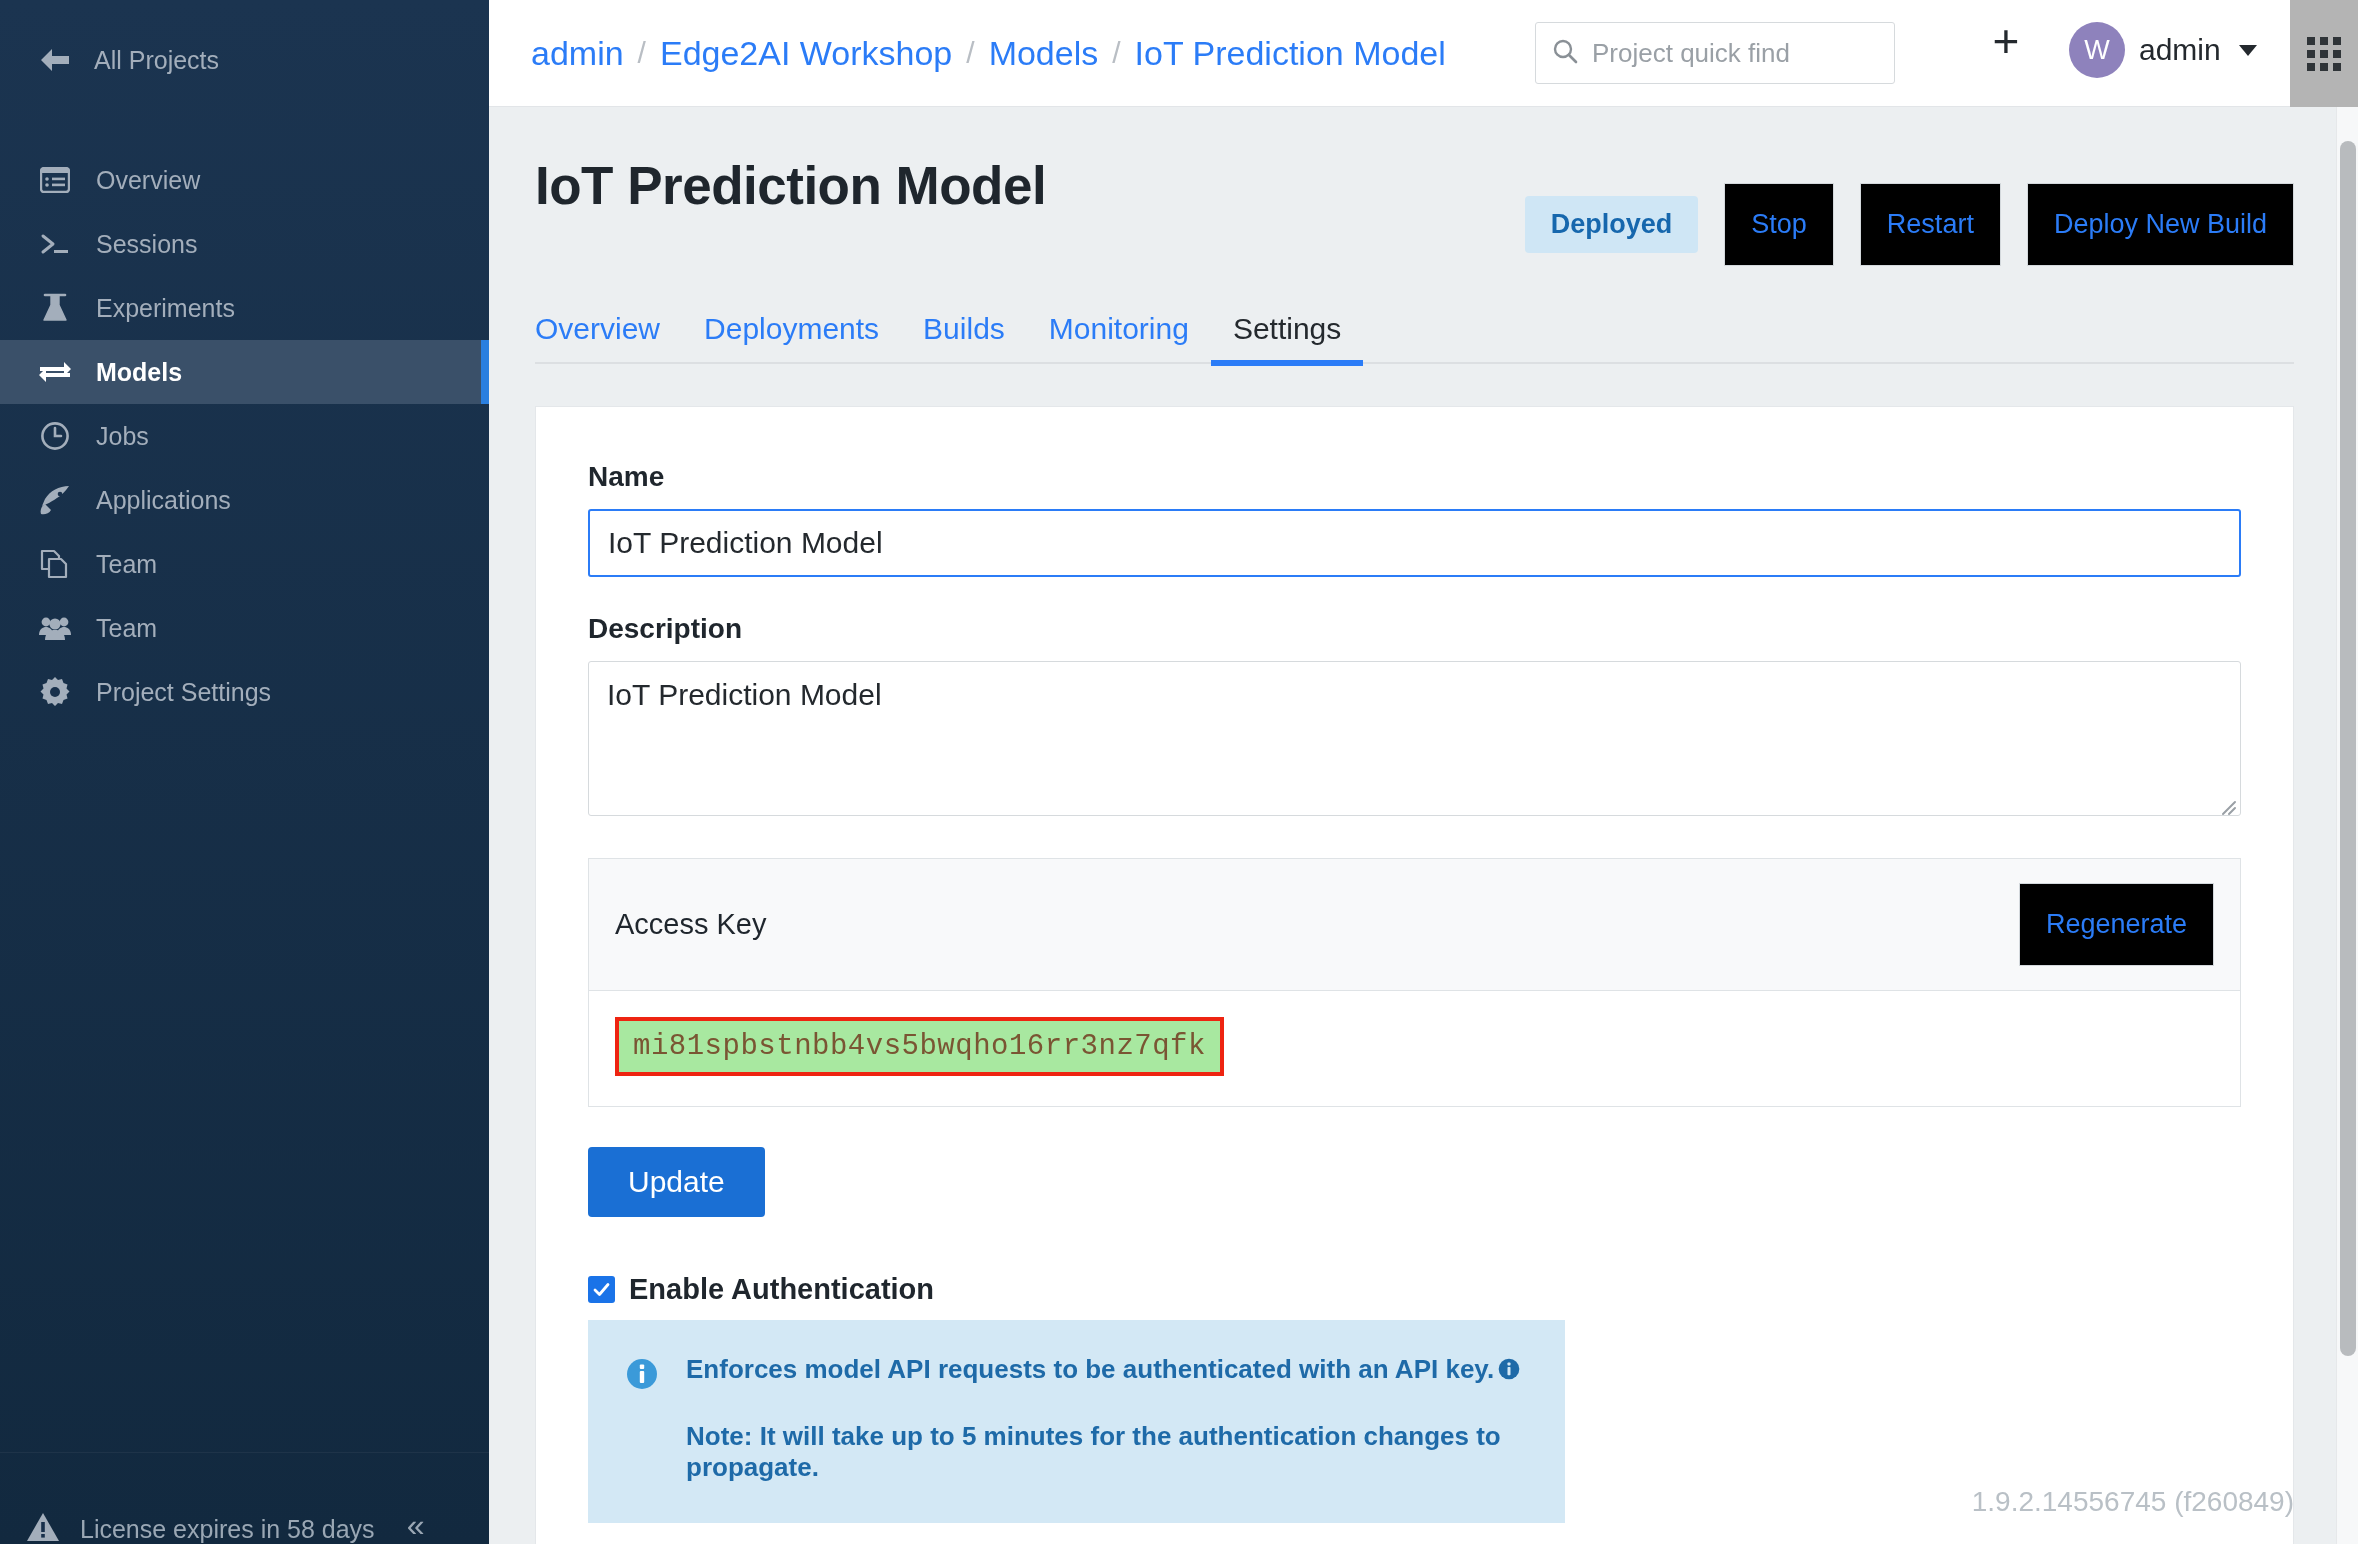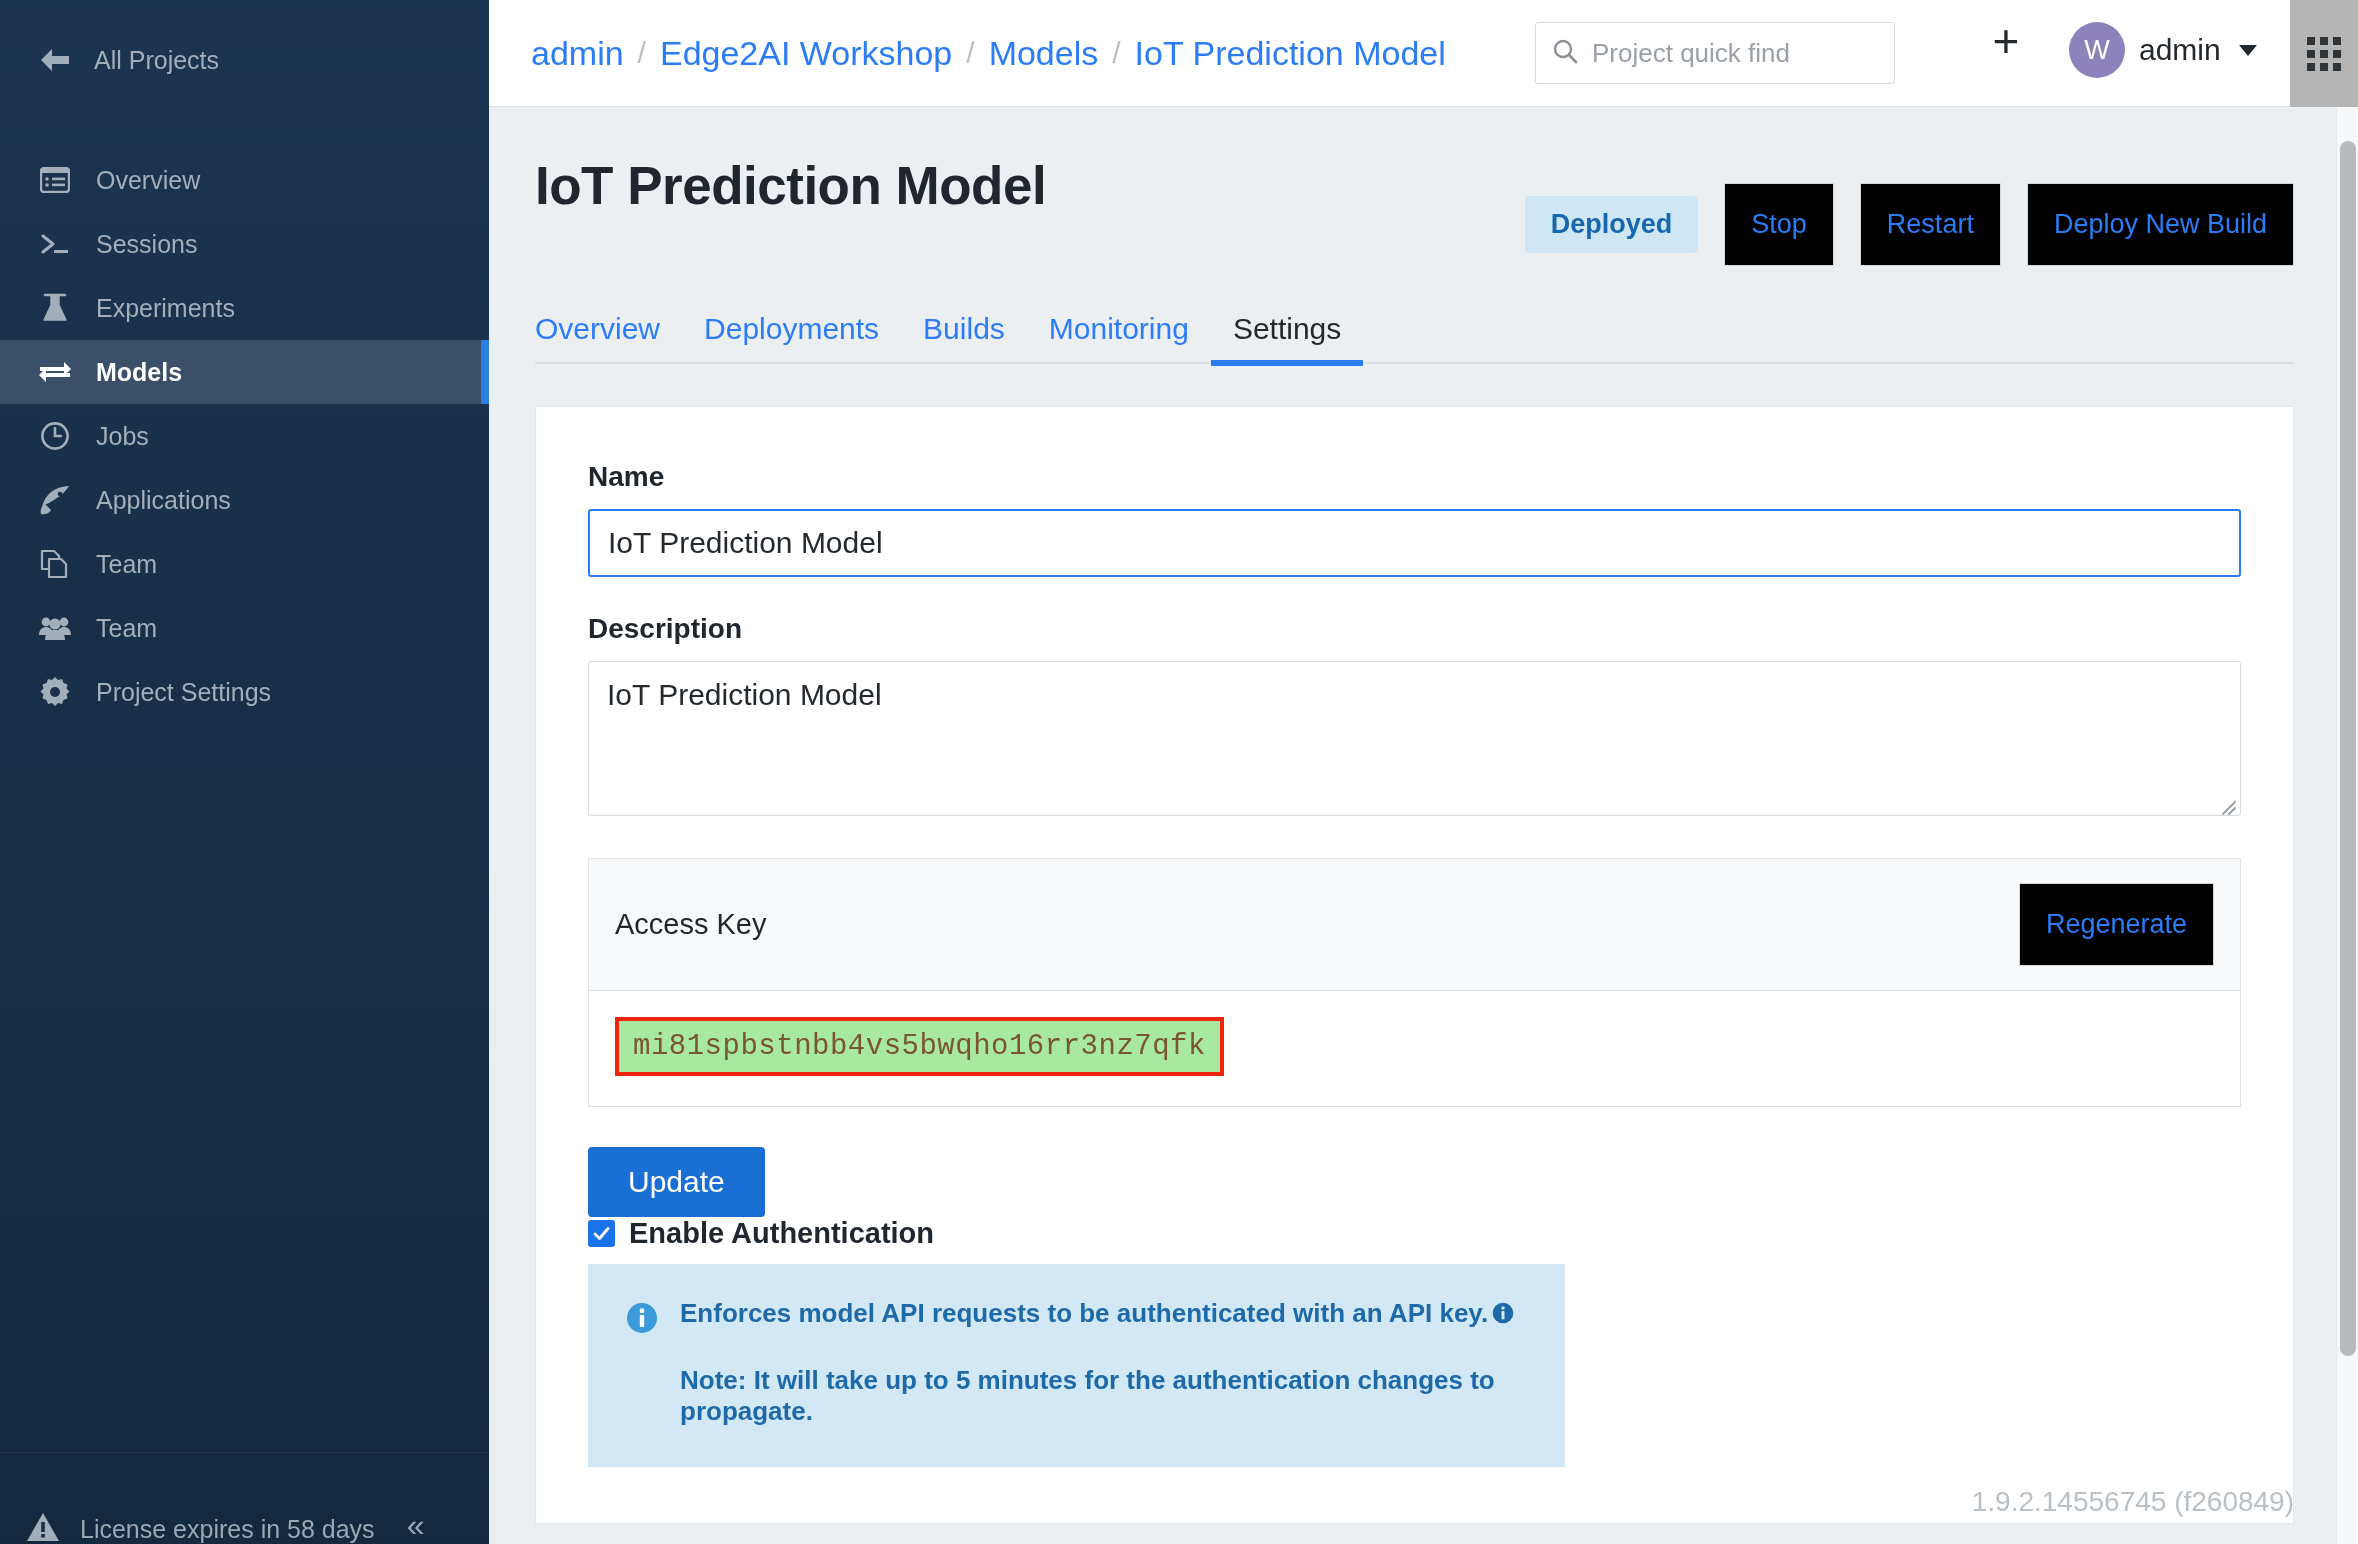--- a/index.html
+++ b/index.html
@@ -190,30 +190,30 @@
     display: inline-block; background: #a8e8a0; border: 4px solid #ee2411;
     color: #7a5533; font-family: "Liberation Mono", monospace; font-size: 29px;
     padding: 9px 14px; letter-spacing: 0.5px;
   }
   .btn-primary {
     margin-top: 40px; background: #1a6fd4; border: none; color: #fff;
     font-size: 30px; padding: 18px 40px; border-radius: 4px;
     font-family: "Liberation Sans", sans-serif;
   }
 
-  .auth-row { display: flex; align-items: center; gap: 14px; }
+  .auth-row { display: flex; align-items: center; gap: 14px; margin-top: 56px; }
   .checkbox {
     width: 27px; height: 27px; background: #1a73e8; border-radius: 3px;
     display: flex; align-items: center; justify-content: center; flex: 0 0 27px;
   }
   .auth-label { font-size: 29px; font-weight: bold; color: #1f262d; }
 
   .infobox {
     margin-top: 14px; background: #d3e8f5; padding: 34px 38px 40px 38px;
-    width: 977px; display: flex; gap: 22px; align-items: flex-start;
+    width: 977px; display: flex; gap: 28px; align-items: flex-start;
   }
   .info-icon { flex: 0 0 32px; margin-top: 4px; }
   .info-line1 { font-size: 26px; font-weight: bold; color: #1e6aa8; }
   .info-line2 { font-size: 26px; font-weight: bold; color: #1e6aa8; margin-top: 34px; }
   .info-inline-icon { display: inline-block; vertical-align: -2px; margin-left: 4px; }
 
   .version {
     position: absolute; right: 64px; bottom: 26px;
     font-size: 28px; color: #b9c0c6;
   }

